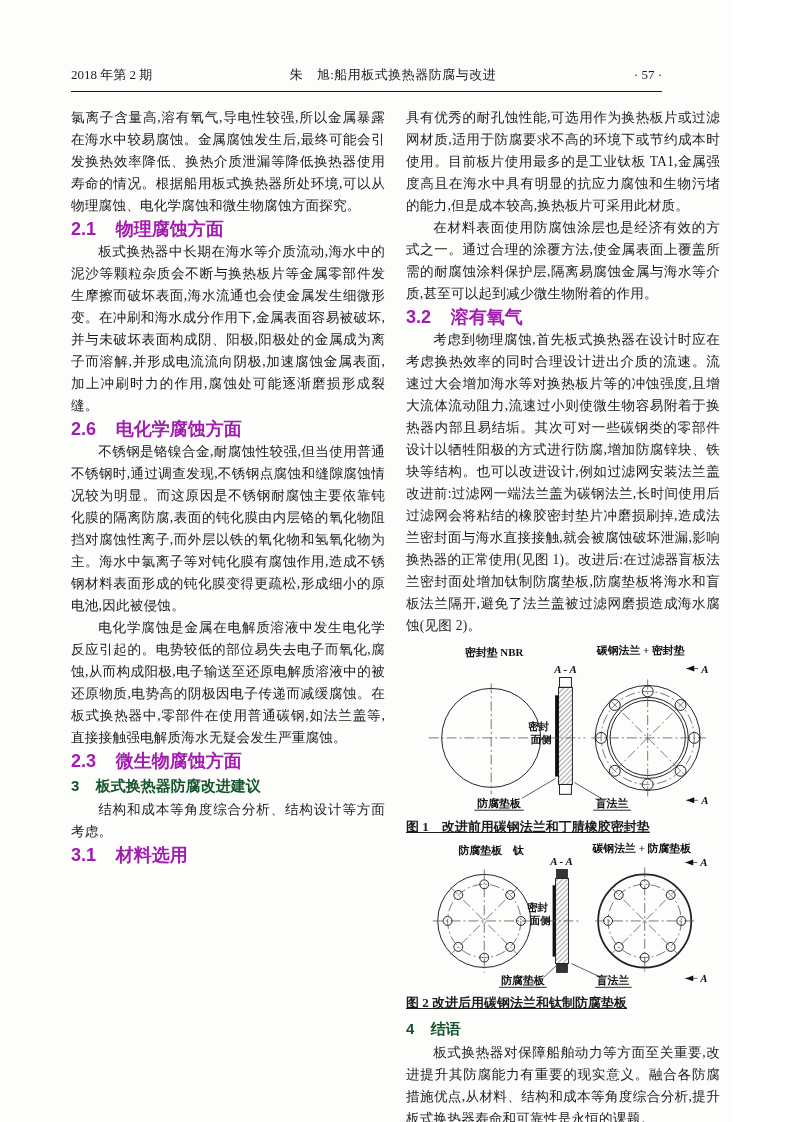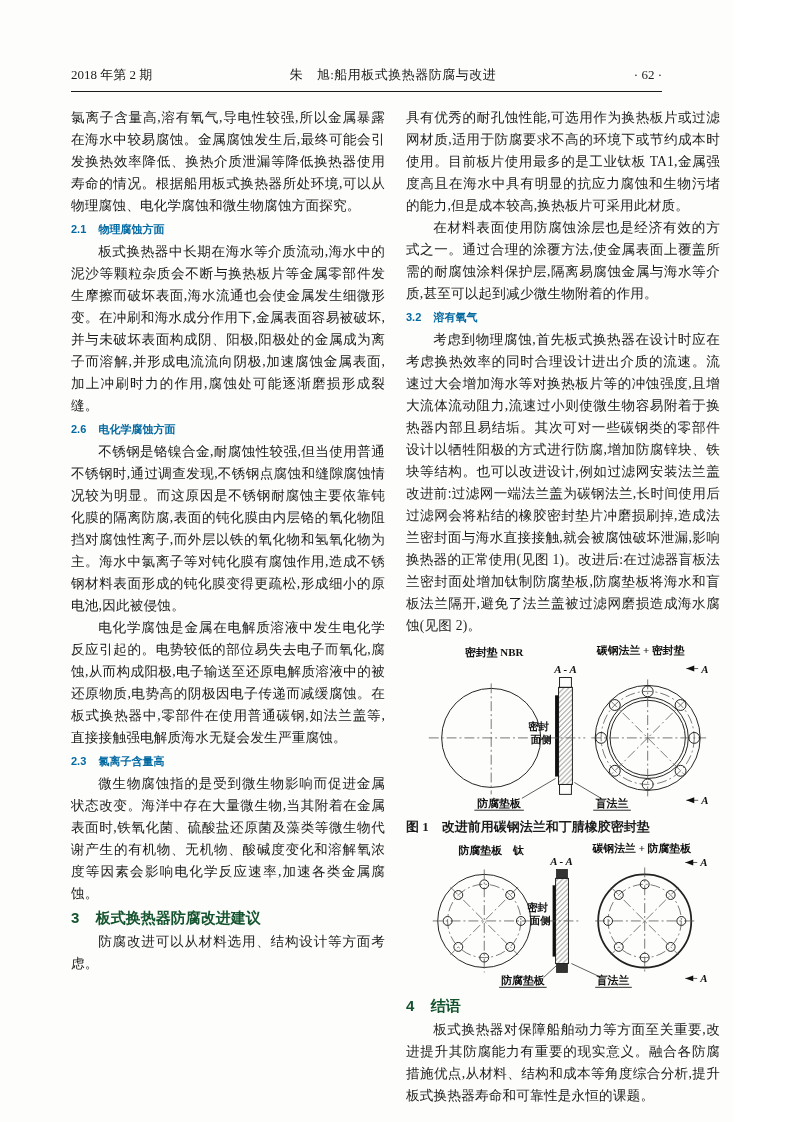--- a/index.html
+++ b/index.html
@@ -25,23 +25,23 @@
   p{margin:0;}
   .para{
     font-size:13.6px;line-height:22px;
     text-align:justify;text-justify:inter-character;
     text-indent:2em;
     letter-spacing:.2px;
   }
   .para.cont{text-indent:0;}
   .heading{font-family:"Liberation Sans","DejaVu Sans",sans-serif;font-weight:bold;}
   .heading .hnum{margin-right:1.1em;}
-  .h2{color:#0369a1;font-size:11px;line-height:24px;}
+  .h2{color:#a21caf;font-size:18px;line-height:24px;}
   .h1{color:#14532d;font-size:15px;line-height:26px;}
-  figure.fig{margin:4px 0 2px 0;}
+  figure.fig{margin:4px 0 2px 0;text-decoration:underline;}
   figure.fig svg{display:block;margin:0 auto;}
   .figcap{
     font-size:13px;font-weight:bold;line-height:21px;
     margin:1px 0 3px 0;
   }
   
   .ol{stroke:#222;fill:none;stroke-width:1;}
   .ol2{stroke:#222;fill:none;stroke-width:1.8;}
   .cl{stroke:#555;fill:none;stroke-width:.8;stroke-dasharray:10 3 2 3;}
   .ld{stroke:#333;stroke-width:.8;fill:none;}
@@ -52,34 +52,34 @@
   .arrow{fill:#111;}
 </style>
 </head>
 <body>
 
 <div class="page">
   <div class="content">
     <header class="phead">
       <span>2018 年第 2 期</span>
       <span class="mid">朱　旭:船用板式换热器防腐与改进</span>
-      <span>· 62 ·</span>
+      <span>· 57 ·</span>
     </header>
     <main class="columns">
       <section class="col" id="left-column">
           <p class="para cont">氯离子含量高,溶有氧气,导电性较强,所以金属暴露在海水中较易腐蚀。金属腐蚀发生后,最终可能会引发换热效率降低、换热介质泄漏等降低换热器使用寿命的情况。根据船用板式换热器所处环境,可以从物理腐蚀、电化学腐蚀和微生物腐蚀方面探究。</p>
           <p class="heading h2"><span class="hnum">2.1</span><span class="htitle">物理腐蚀方面</span></p>
           <p class="para">板式换热器中长期在海水等介质流动,海水中的泥沙等颗粒杂质会不断与换热板片等金属零部件发生摩擦而破坏表面,海水流通也会使金属发生细微形变。在冲刷和海水成分作用下,金属表面容易被破坏,并与未破坏表面构成阴、阳极,阳极处的金属成为离子而溶解,并形成电流流向阴极,加速腐蚀金属表面,加上冲刷时力的作用,腐蚀处可能逐渐磨损形成裂缝。</p>
           <p class="heading h2"><span class="hnum">2.6</span><span class="htitle">电化学腐蚀方面</span></p>
           <p class="para">不锈钢是铬镍合金,耐腐蚀性较强,但当使用普通不锈钢时,通过调查发现,不锈钢点腐蚀和缝隙腐蚀情况较为明显。而这原因是不锈钢耐腐蚀主要依靠钝化膜的隔离防腐,表面的钝化膜由内层铬的氧化物阻挡对腐蚀性离子,而外层以铁的氧化物和氢氧化物为主。海水中氯离子等对钝化膜有腐蚀作用,造成不锈钢材料表面形成的钝化膜变得更疏松,形成细小的原电池,因此被侵蚀。</p>
           <p class="para">电化学腐蚀是金属在电解质溶液中发生电化学反应引起的。电势较低的部位易失去电子而氧化,腐蚀,从而构成阳极,电子输送至还原电解质溶液中的被还原物质,电势高的阴极因电子传递而减缓腐蚀。在板式换热器中,零部件在使用普通碳钢,如法兰盖等,直接接触强电解质海水无疑会发生严重腐蚀。</p>
-          <p class="heading h2"><span class="hnum">2.3</span><span class="htitle">氯离子含量高</span></p>
-          <p class="para">微生物腐蚀指的是受到微生物影响而促进金属状态改变。海洋中存在大量微生物,当其附着在金属表面时,铁氧化菌、硫酸盐还原菌及藻类等微生物代谢产生的有机物、无机物、酸碱度变化和溶解氧浓度等因素会影响电化学反应速率,加速各类金属腐蚀。</p>
+          <p class="heading h2"><span class="hnum">2.3</span><span class="htitle">微生物腐蚀方面</span></p>
           <p class="heading h1"><span class="hnum">3</span><span class="htitle">板式换热器防腐改进建议</span></p>
-          <p class="para">防腐改进可以从材料选用、结构设计等方面考虑。</p>
+          <p class="para">结构和成本等角度综合分析、结构设计等方面考虑。</p>
+          <p class="heading h2"><span class="hnum">3.1</span><span class="htitle">材料选用</span></p>
         </section>
       <section class="col" id="right-column">
           <p class="para cont">具有优秀的耐孔蚀性能,可选用作为换热板片或过滤网材质,适用于防腐要求不高的环境下或节约成本时使用。目前板片使用最多的是工业钛板 TA1,金属强度高且在海水中具有明显的抗应力腐蚀和生物污堵的能力,但是成本较高,换热板片可采用此材质。</p>
           <p class="para">在材料表面使用防腐蚀涂层也是经济有效的方式之一。通过合理的涂覆方法,使金属表面上覆盖所需的耐腐蚀涂料保护层,隔离易腐蚀金属与海水等介质,甚至可以起到减少微生物附着的作用。</p>
           <p class="heading h2"><span class="hnum">3.2</span><span class="htitle">溶有氧气</span></p>
           <p class="para">考虑到物理腐蚀,首先板式换热器在设计时应在考虑换热效率的同时合理设计进出介质的流速。流速过大会增加海水等对换热板片等的冲蚀强度,且增大流体流动阻力,流速过小则使微生物容易附着于换热器内部且易结垢。其次可对一些碳钢类的零部件设计以牺牲阳极的方式进行防腐,增加防腐锌块、铁块等结构。也可以改进设计,例如过滤网安装法兰盖改进前:过滤网一端法兰盖为碳钢法兰,长时间使用后过滤网会将粘结的橡胶密封垫片冲磨损刷掉,造成法兰密封面与海水直接接触,就会被腐蚀破坏泄漏,影响换热器的正常使用(见图 1)。改进后:在过滤器盲板法兰密封面处增加钛制防腐垫板,防腐垫板将海水和盲板法兰隔开,避免了法兰盖被过滤网磨损造成海水腐蚀(见图 2)。</p>
   <figure class="fig">
     <svg width="312" height="174" viewBox="0 0 315 174">
       <defs>
         <pattern id="hA" patternUnits="userSpaceOnUse" width="5" height="5">
@@ -223,19 +223,20 @@
         </g>
       </g>
 
       <line class="ld" x1="138" y1="137" x2="152" y2="124"></line>
       <line class="ld" x1="196" y1="137" x2="166" y2="123"></line>
       <text class="flab" x="117" y="144" text-anchor="middle">防腐垫板</text>
       <line class="ul" x1="93" y1="147" x2="141" y2="147"></line>
       <text class="flab" x="208" y="144" text-anchor="middle">盲法兰</text>
       <line class="ul" x1="190" y1="147" x2="227" y2="147"></line>
     </svg>
+    <figcaption class="figcap">图 2 改进后用碳钢法兰和钛制防腐垫板</figcaption>
   </figure>
 <p class="heading h1"><span class="hnum">4</span><span class="htitle">结语</span></p>
           <p class="para">板式换热器对保障船舶动力等方面至关重要,改进提升其防腐能力有重要的现实意义。融合各防腐措施优点,从材料、结构和成本等角度综合分析,提升板式换热器寿命和可靠性是永恒的课题。</p>
         </section>
     </main>
   </div>
 </div>
 
 </body></html>

